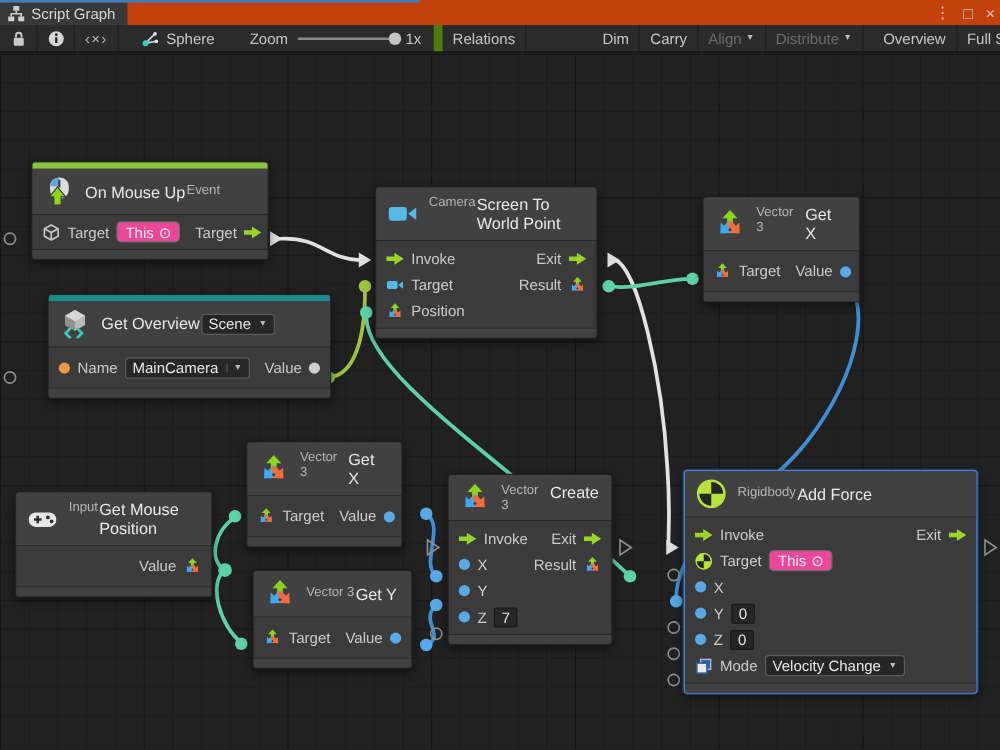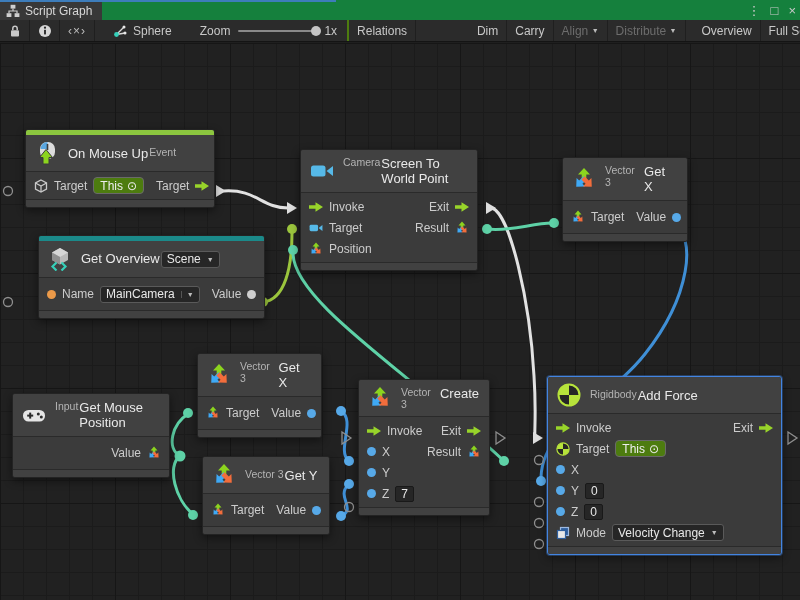--- a/index.html
+++ b/index.html
@@ -1,41 +1,41 @@
 <!DOCTYPE html>
 <html><head>
 <meta charset="utf-8">
 <style>
   * { margin:0; padding:0; box-sizing:border-box; }
   html,body { width:800px; height:600px; background:#111; overflow:hidden;
               font-family:"Liberation Sans","DejaVu Sans",sans-serif; }
   #app { position:relative; width:800px; height:600px; background:#1f1f1f; }
 
   
-  .tabbar { position:absolute; left:0; top:0; width:800px; height:20px; background:#15803d;
+  .tabbar { position:absolute; left:0; top:0; width:800px; height:20px; background:#c2410c;
             display:flex; align-items:flex-end; }
   .tab-accent { position:absolute; left:0; top:0; width:336px; height:2px; background:#3d7dbb; }
   .tab { height:18px; display:flex; align-items:center; gap:5px; padding:0 10px 0 6px;
          background:#383838; color:#d8d8d8; font-size:12px; }
   .winctl { position:absolute; right:4px; top:0; height:20px; display:flex; align-items:center; gap:10px;
             color:#c9c9c9; font-size:13px; }
   .winctl span { cursor:pointer; }
 
   
   .toolbar { position:absolute; left:0; top:20px; width:800px; height:22px; background:#2b2b2b;
              border-bottom:1px solid #141414; display:flex; align-items:stretch; color:#c8c8c8; font-size:12px; }
   .tbtn { display:flex; align-items:center; justify-content:center; padding:0 8px;
           border-right:1px solid #1f1f1f; cursor:pointer; white-space:nowrap; }
   .tbtn.icon { width:30px; }
   .tbtn.code { width:58px; color:#bbb; letter-spacing:1px; }
   .tbtn.active { background:#565656; color:#fff;margin-top:48px; }
   .tbtn.disabled { color:#6d6d6d; }
   .tb-spacer { flex:0 0 8px; }
   .crumb { display:flex; align-items:center; gap:6px; padding:0 10px; }
-  .zoomgrp { display:flex; align-items:center; gap:8px; padding:0 10px 0 18px; border-right:2px solid #4d7c0f; }
+  .zoomgrp { display:flex; align-items:center; gap:8px; padding:0 10px 0 18px; border-right:7px solid #4d7c0f; }
   .ztrack { position:relative; width:78px; height:2px; background:#8a8a8a; border-radius:1px; }
   .zhandle { position:absolute; right:-5px; top:-4px; width:10px; height:10px; border-radius:50%; background:#c4c4c4; }
   .grow { flex:1 1 auto; }
 
   
   .canvas { position:absolute; left:0; top:43px; width:800px; height:557px; overflow:hidden;
             background-color:#212121;
             background-image:
               linear-gradient(#161616 1px, transparent 1px),
               linear-gradient(90deg,#161616 1px, transparent 1px),
@@ -62,21 +62,21 @@
   .cat { font-size:10.5px; color:#b4b4b4; }
   .title { font-size:13px; color:#e9e9e9; }
   .body { padding:3px 0; }
   .row { display:flex; align-items:center; gap:6px; height:21px; padding:0 8px; }
   .lbl { color:#cccccc; }
   .foot { height:8px; background:#414141; border-top:1px solid #2a2a2a; border-radius:0 0 2px 2px; }
   .dot { width:9px; height:9px; border-radius:50%; flex:0 0 auto; }
   .dot.blue { background:#57a9e8; }
   .dot.orange { background:#ec9a49; }
   .dot.gray { background:#cfcfcf; }
-  .chip { display:inline-flex; align-items:center; gap:4px; background:#4d7c0f; border:1px solid #6a6a6a;
+  .chip { display:inline-flex; align-items:center; gap:4px; background:#ec4899; border:1px solid #6a6a6a;
           border-radius:4px; padding:0 6px; height:17px; color:#eee; cursor:pointer; }
   .select { display:inline-flex; align-items:center; gap:6px; background:#262626; border:1px solid #5a5a5a;
             border-radius:3px; padding:0 5px; height:17px; color:#e8e8e8; cursor:pointer; }
   .caret { font-size:7px; color:#bbb; }
   .field { background:#262626; border:1px solid #191919; border-radius:2px; padding:0 5px; height:16px;
            display:inline-flex; align-items:center; color:#e8e8e8; }
   .ic24 { width:24px; height:24px; flex:0 0 auto; }
   .ic14 { width:14px; height:14px; flex:0 0 auto; }
   svg.defs { position:absolute; width:0; height:0; }
 </style>

